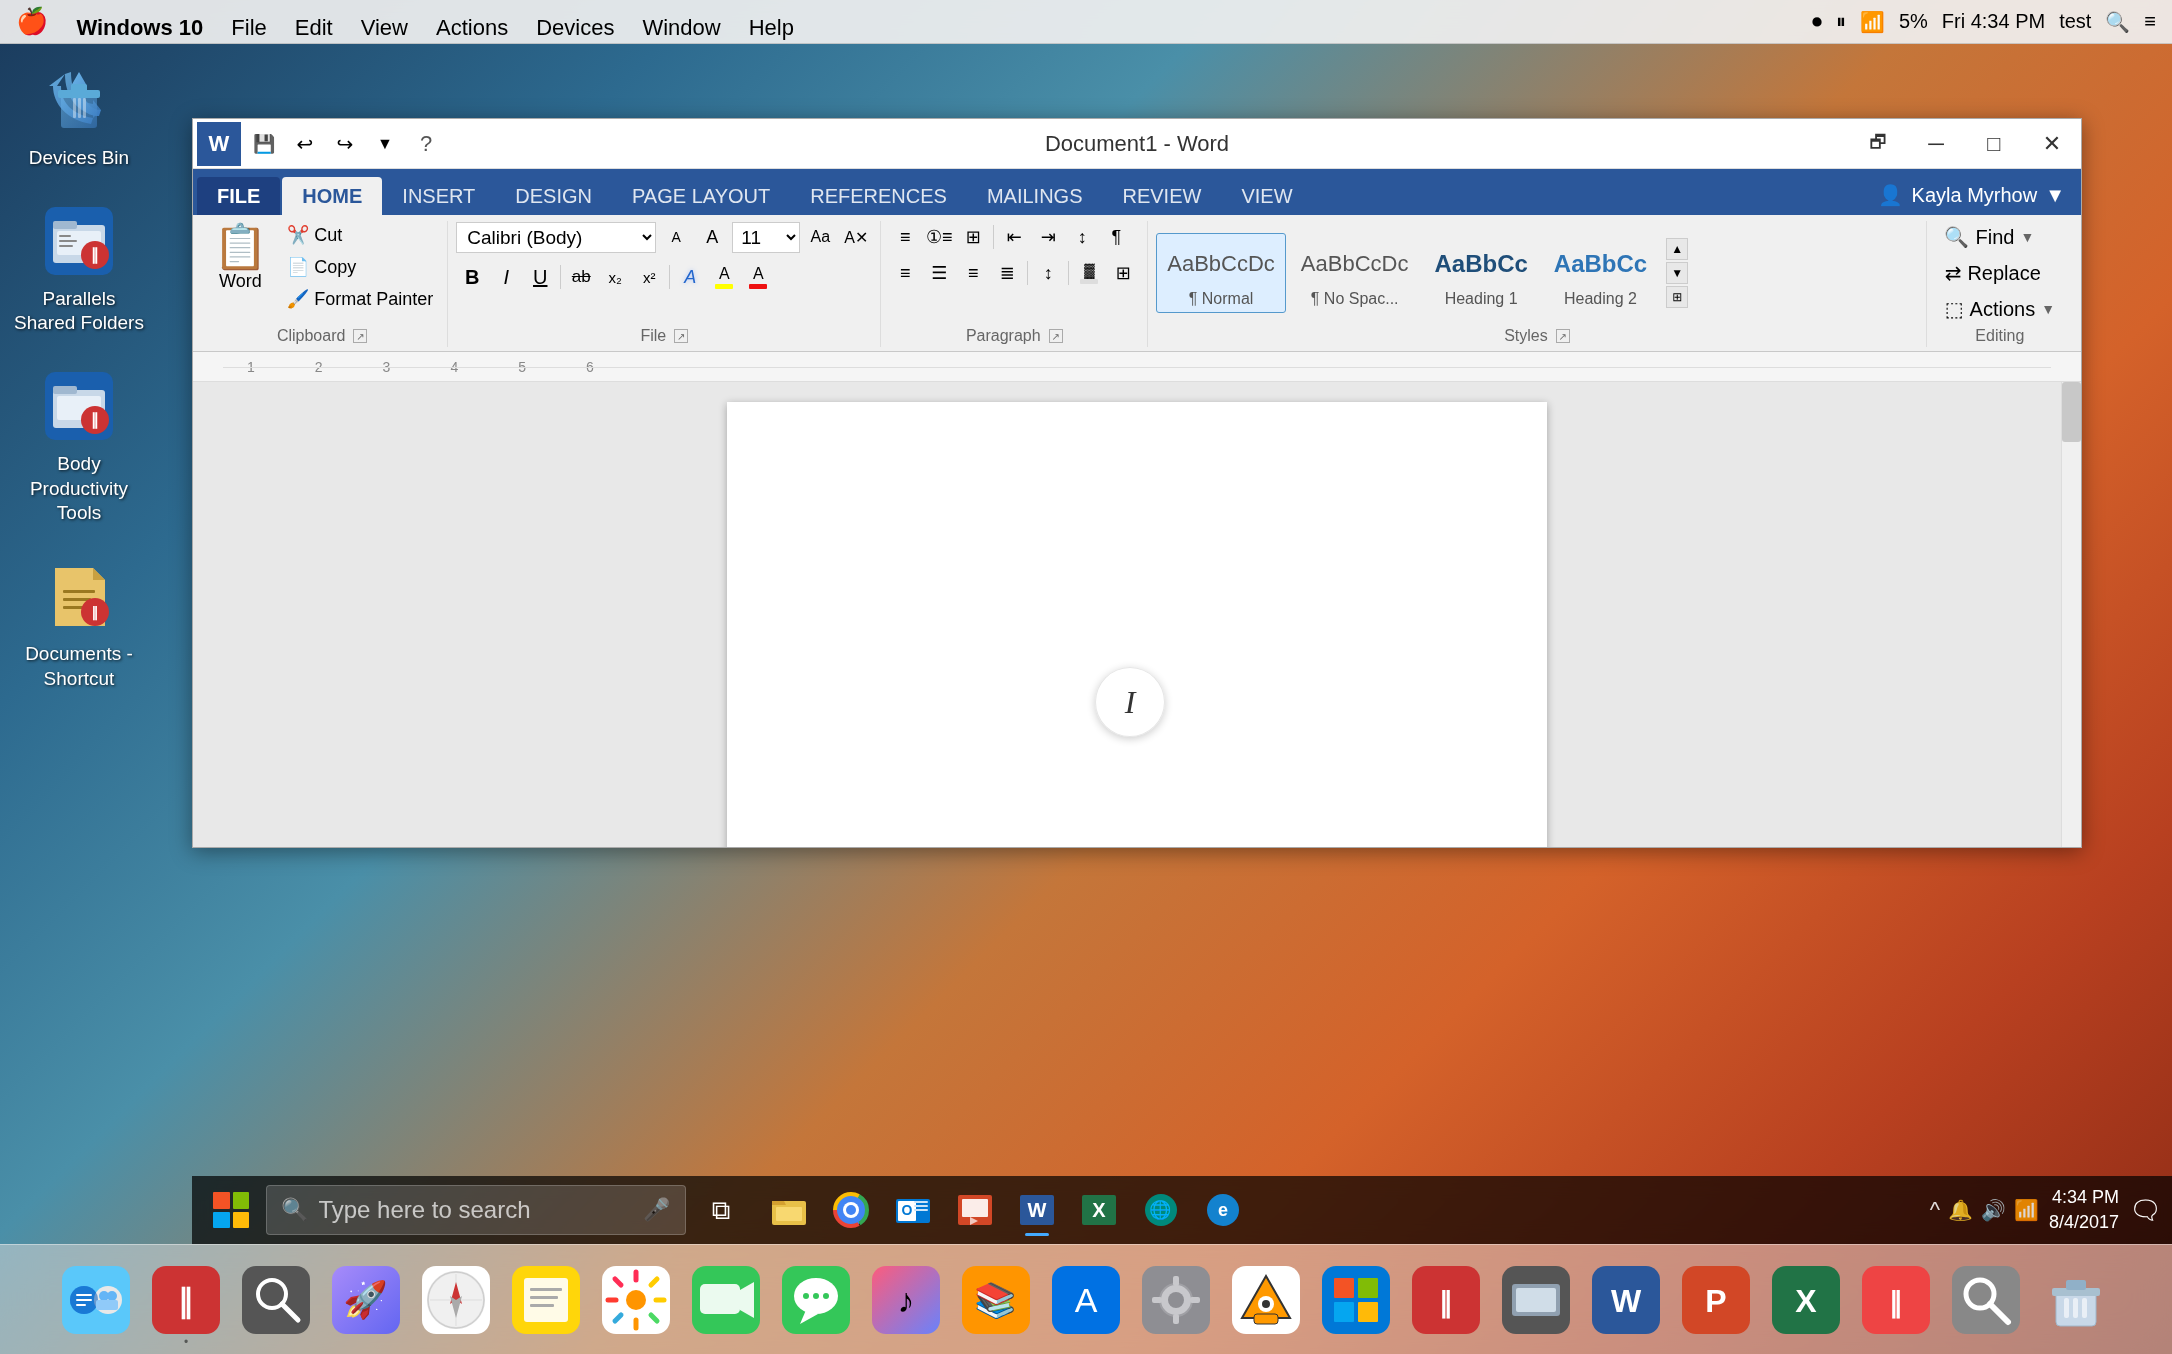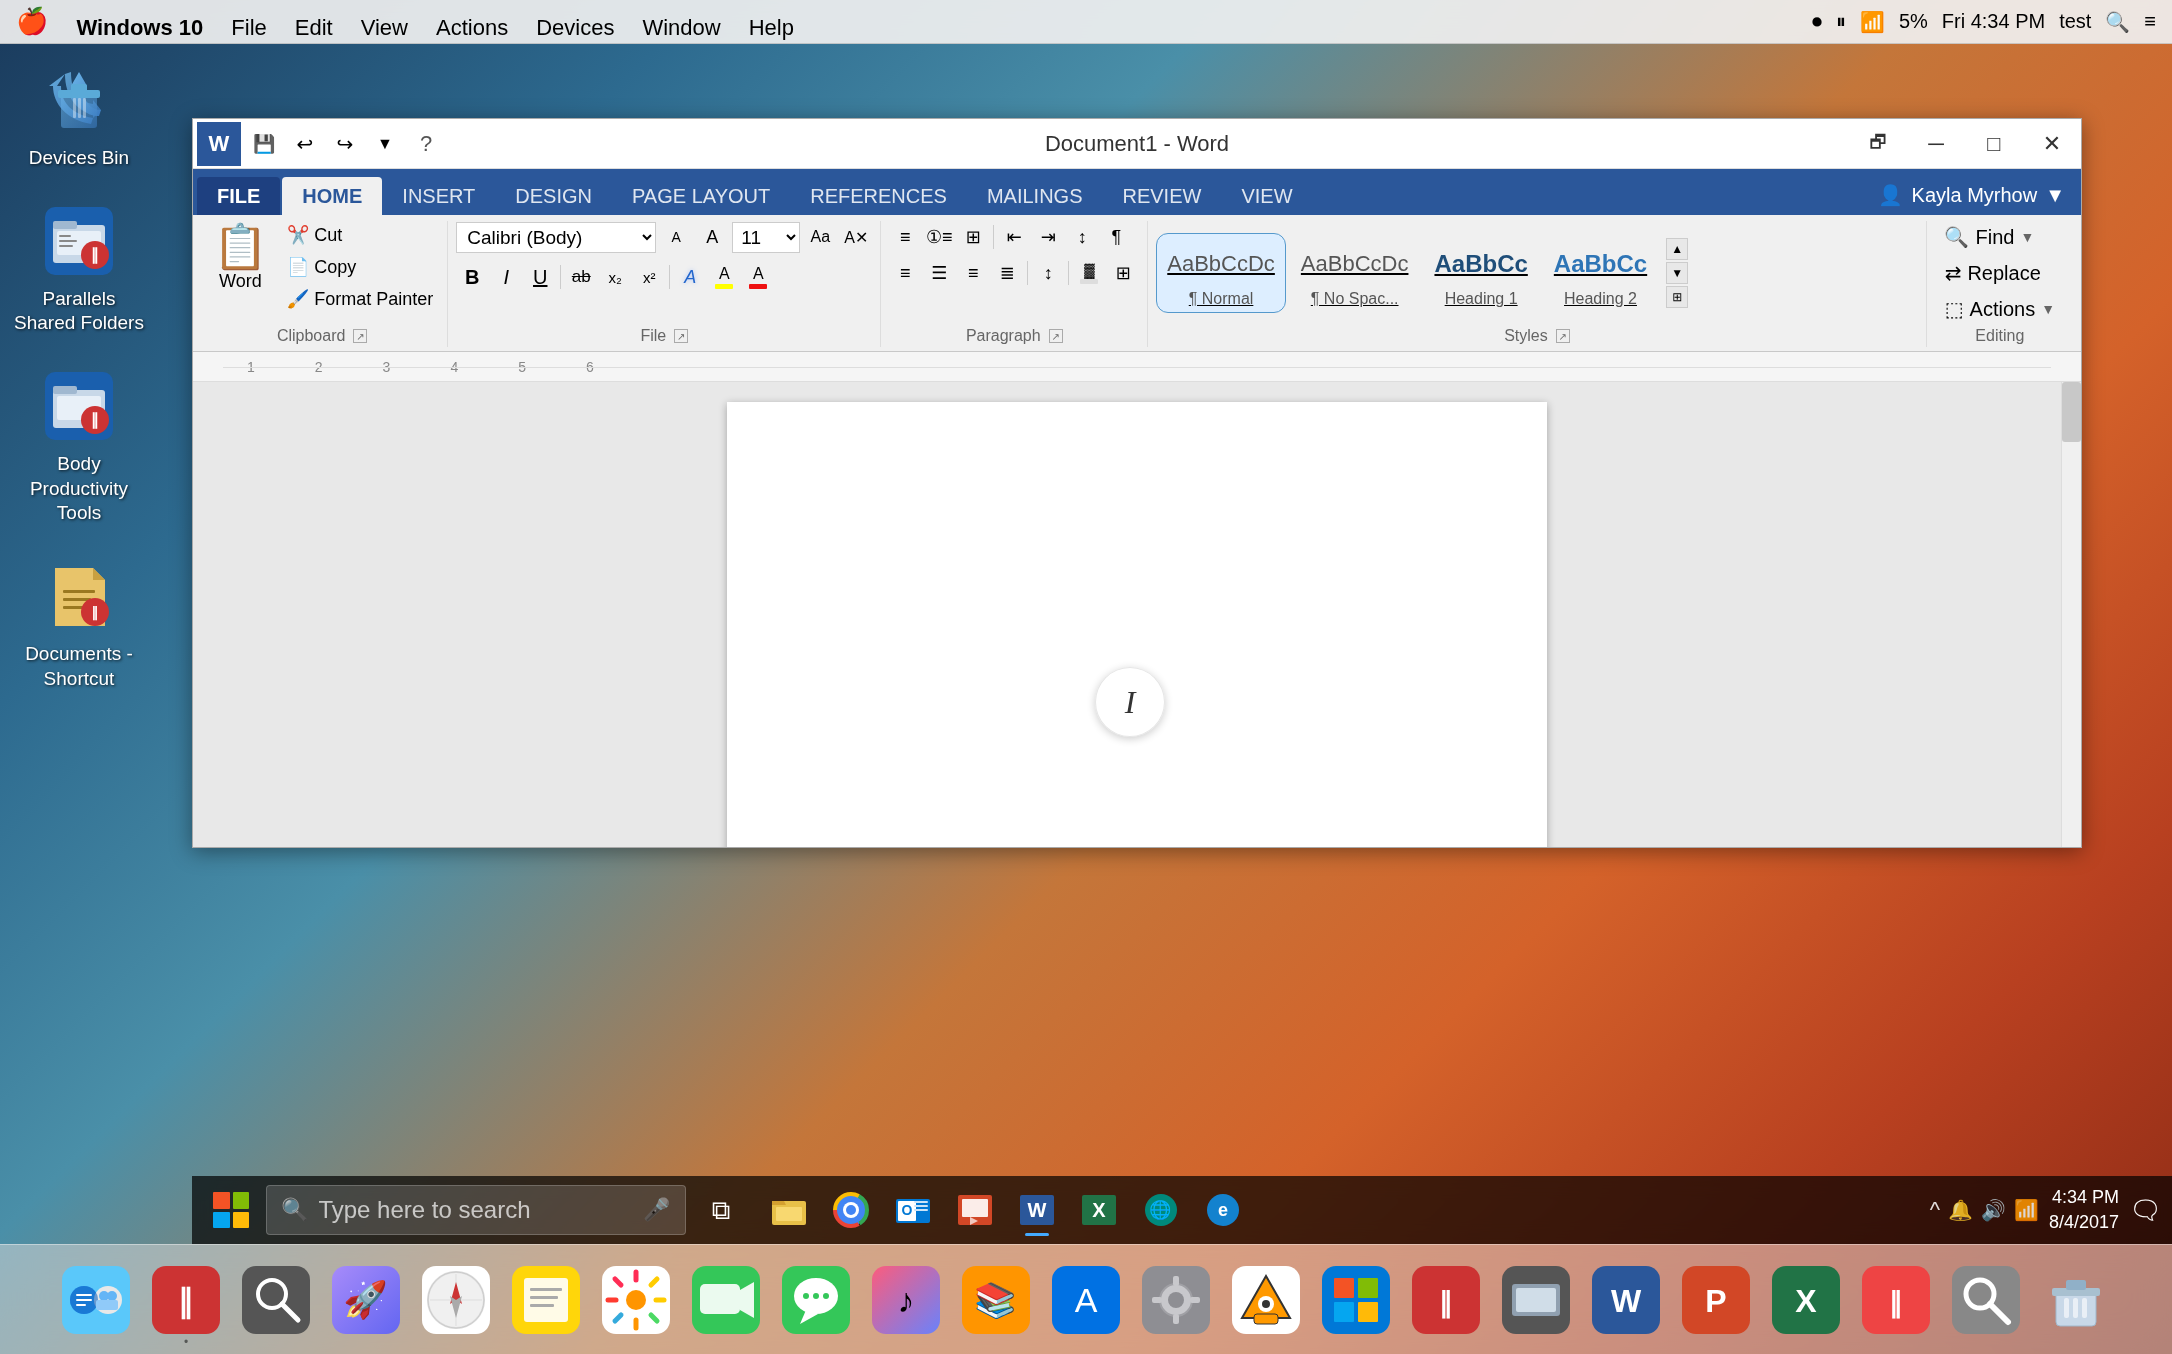--- a/index.html
+++ b/index.html
@@ -339,23 +339,22 @@
       align-items: center;
       gap: 4px;
     }
     .style-option {
       display: flex;
       flex-direction: column;
       align-items: center;
       padding: 4px 10px;
       cursor: pointer;
       border: 1px solid transparent;
-      border-radius: 12px;
+      border-radius: 3px;
       min-width: 90px;
-      text-decoration: underline;
     }
     .style-option.active {
       background: #ddeeff;
       border-color: #5599cc;
     }
     .style-preview {
       font-size: 26px;
       line-height: 1.2;
       color: #333;
       height: 52px;

